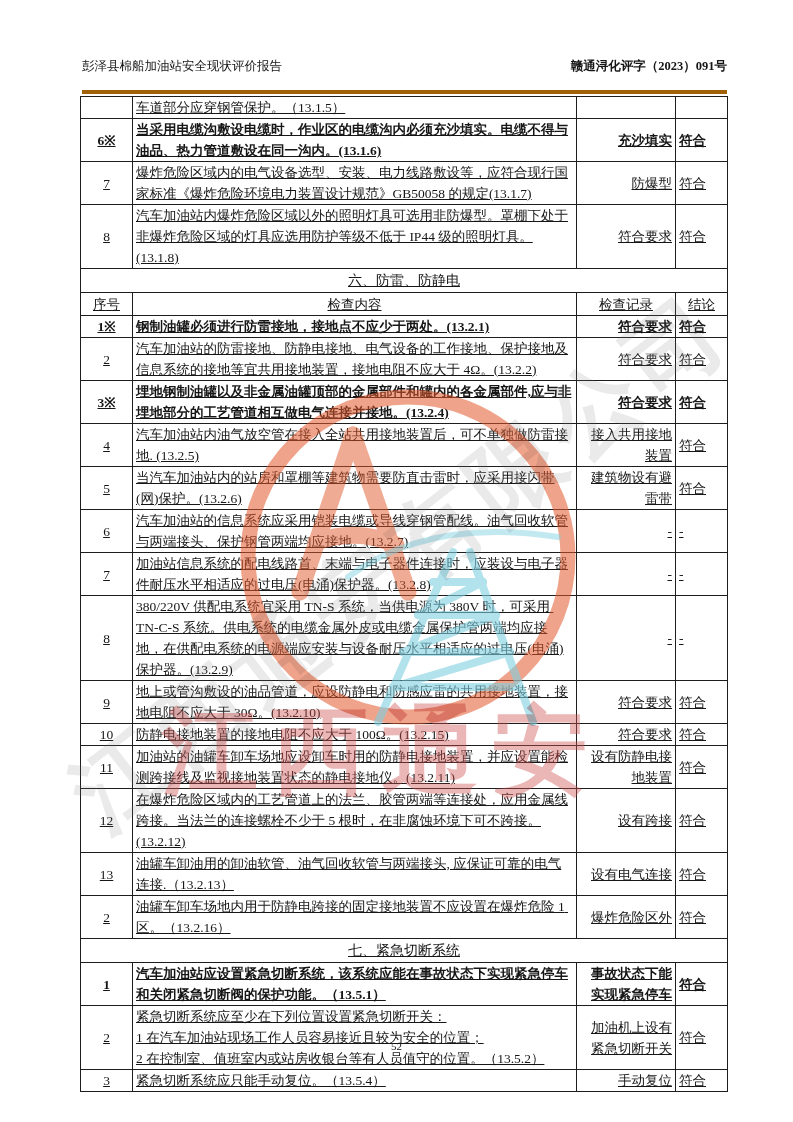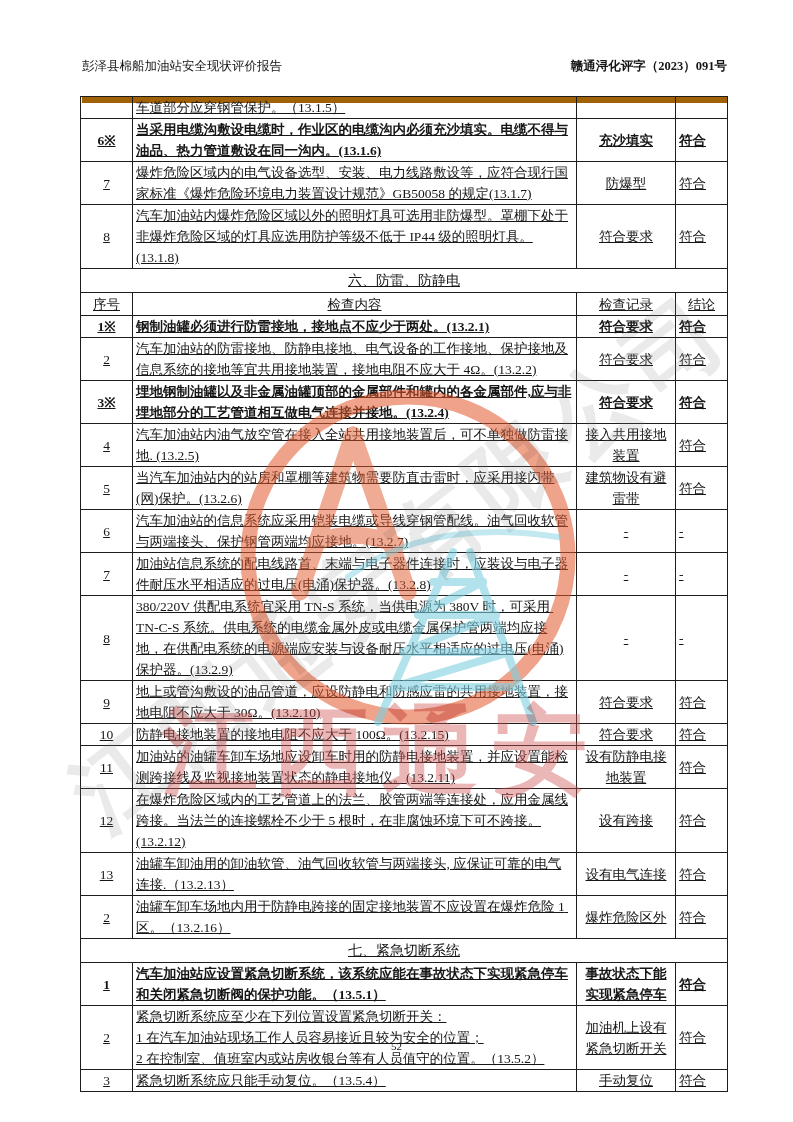--- a/index.html
+++ b/index.html
@@ -6,37 +6,37 @@
   .page {
     position:relative; width:793px; height:1122px; margin:0 auto;
     background:#ffffff; overflow:hidden;
     font-family:"Liberation Serif","DejaVu Serif",serif;
     color:#161616;
   }
   
   .doc-header {
     position:absolute; left:82px; top:58px; width:645px;
     display:flex; justify-content:space-between; align-items:flex-end;
-    font-size:12.5px; padding-bottom:22px; border-bottom:6px solid #a16207;
+    font-size:12.5px; padding-bottom:15px; border-bottom:4px solid #a16207;
   }
   .hdr-right { font-weight:700; }
   
   .doc-table {
     position:absolute; left:80px; top:96px; width:647px;
     border-collapse:collapse; table-layout:fixed;
     font-size:13.5px; z-index:1;text-decoration:underline;
   }
   .doc-table td {
     border:1.4px solid #1d1d1d; padding:0 3px;
     line-height:21px; vertical-align:middle;
     overflow:hidden;
   }
   td.no-cell        { text-align:center; }
   td.content-cell   { text-align:left; white-space:pre-wrap; }
-  td.record-cell    { text-align:center; }
+  td.record-cell    { text-align:right; }
   td.conclusion-cell{ }
   td.section-cell   { text-align:center; font-size:14px; height:23px; }
   td.head-cell      { text-align:center; height:22px; }
   td.bold           { font-weight:700; }
   
   .watermark { position:absolute; inset:0; z-index:2; pointer-events:none; }
   .wm-gray {
     position:absolute; left:-60px; top:500px; width:920px;
     text-align:center; white-space:nowrap;
     font-size:92px; letter-spacing:8px; font-weight:700;

